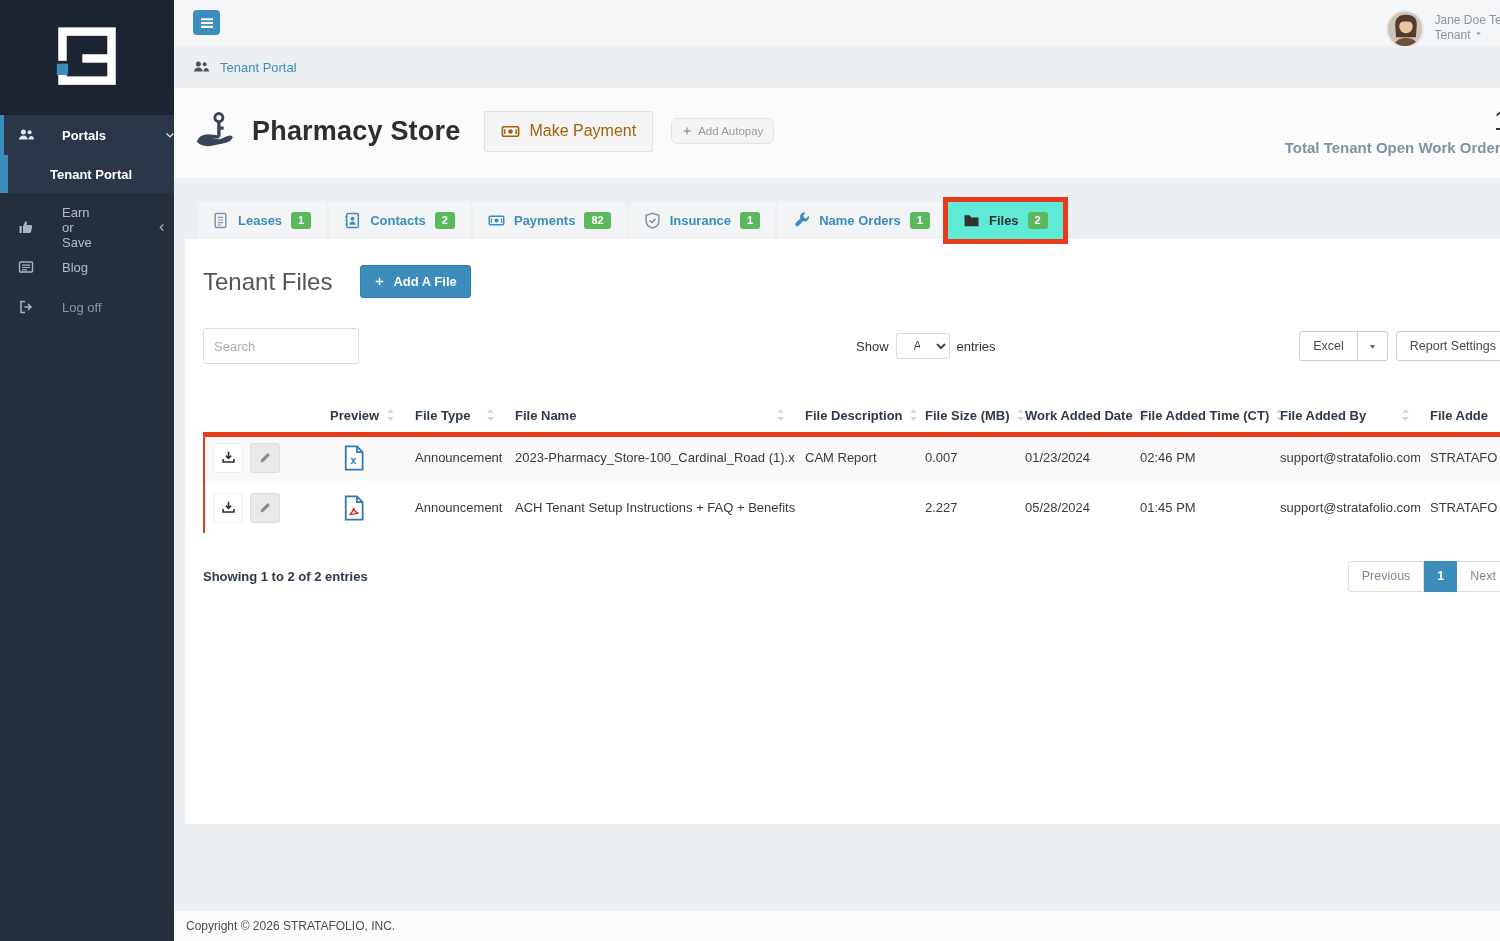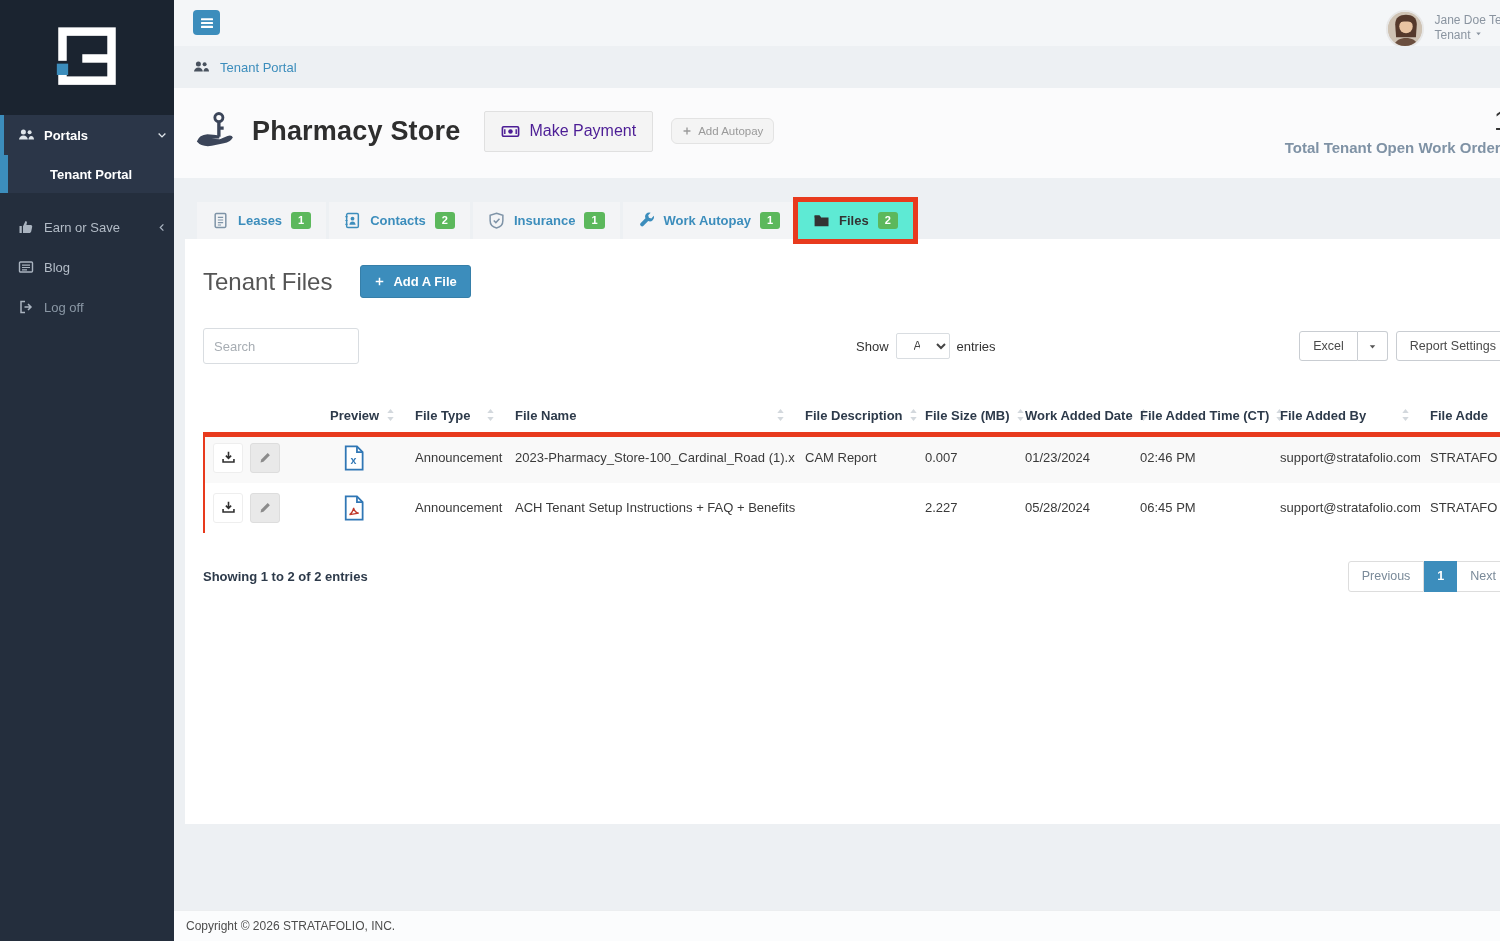--- a/index.html
+++ b/index.html
@@ -11,21 +11,21 @@
   *{box-sizing:border-box;margin:0;padding:0}
   html,body{width:1500px;height:941px;overflow:hidden}
   body{font-family:"Liberation Sans",sans-serif;display:flex;background:#edf0f3;color:var(--txt)}
   svg{display:block}
 
   
   .sidebar{width:174px;min-width:174px;background:var(--sb-bg);display:flex;flex-direction:column;height:941px}
   .logo-area{height:115px;background:var(--sb-logo);display:flex;align-items:center;justify-content:center}
   .nav{padding-top:0}
   .nav-section{background:var(--sb-active);border-left:4px solid var(--accent)}
-  .nav-item{display:flex;align-items:center;gap:10px;height:40px;padding:0 4px 0 18px;
+  .nav-item{display:flex;align-items:center;gap:28px;height:40px;padding:0 4px 0 18px;
             color:#b3bcc7;font-size:13px;cursor:pointer}
   .nav-section .nav-item{color:#fff;font-weight:bold;padding-left:14px}
   .nav-item .grow{flex:1}
   .nav-sub{display:flex;align-items:center;height:38px;padding-left:42px;color:#fff;
            font-weight:bold;font-size:13px;background:var(--sb-active);border-left:4px solid var(--accent);cursor:pointer}
   .nav-item.dim{color:#8a97a5}
   .nav-icon{width:16px;height:16px;color:#aab4c0;flex:0 0 16px}
   .nav-section .nav-icon{color:#dfe5ea}
 
   
@@ -40,21 +40,21 @@
 
   .breadcrumb{height:42px;background:#edf0f3;display:flex;align-items:center;gap:11px;padding-left:19px}
   .breadcrumb .bc-icon{width:16px;height:16px;color:#49525e}
   .breadcrumb a{color:var(--accent);font-size:13px;text-decoration:none;cursor:pointer}
 
   .page-header{background:#fbfbfc;padding:18px 20px 22px 19px;display:flex;align-items:center;justify-content:space-between}
   .ph-left{display:flex;align-items:center}
   .ph-icon{width:46px;height:40px;color:#3b4559;margin-right:13px}
   .ph-title{font-size:27px;font-weight:bold;color:#2e2e2e;letter-spacing:.2px}
   .btn-pay{margin-left:24px;display:flex;align-items:center;gap:9px;background:#f4f4f4;border:1px solid #e0e0e0;
-           color:#4c1d95;font-size:16px;padding:10px 16px;border-radius:2px;cursor:pointer;font-family:inherit}
+           color:#a16207;font-size:16px;padding:10px 16px;border-radius:2px;cursor:pointer;font-family:inherit}
   .btn-autopay{margin-left:18px;display:flex;align-items:center;gap:6px;background:#f4f4f4;border:1px solid #e3e3e3;
            color:#9a9a9a;font-size:11.5px;padding:6px 10px;border-radius:6px;cursor:pointer;font-family:inherit}
   .ph-stat{text-align:right;padding-right:10px}
   .stat-value{font-size:27px;color:#333}
   .stat-label{font-size:15px;font-weight:bold;color:#7f92a5;margin-top:2px}
 
   
   .tabs-strip{background:#edf0f3;padding:24px 0 0 23px;display:flex;align-items:flex-end;gap:3px}
   .tab{display:flex;align-items:center;gap:9px;background:#f3f4f6;padding:10px 15px;font-size:13px;
        color:var(--accent);font-weight:bold;cursor:pointer;white-space:nowrap}
@@ -349,31 +349,38 @@
       <span class="badge">1</span>
     </div>
     <div class="tab">
       <svg class="t-icon" style="color:#3c8dbc">
           <use href="#i-book"></use>
         </svg>
       <span>Contacts</span>
       <span class="badge">2</span>
     </div>
     <div class="tab">
+      <svg class="t-icon" style="color:#3c8dbc">
+          <use href="#i-money"></use>
+        </svg>
+      <span>Payments</span>
+      <span class="badge">82</span>
+    </div>
+    <div class="tab">
       <svg class="t-icon">
           <use href="#i-shield"></use>
         </svg>
       <span>Insurance</span>
       <span class="badge">1</span>
     </div>
     <div class="tab">
       <svg class="t-icon" style="color:#3c8dbc">
           <use href="#i-wrench"></use>
         </svg>
-      <span>Work Autopay</span>
+      <span>Name Orders</span>
       <span class="badge">1</span>
     </div>
     <div class="tab active annotated">
       <svg class="t-icon">
           <use href="#i-folder"></use>
         </svg>
       <span>Files</span>
       <span class="badge">2</span>
     </div>
   </div>
@@ -542,21 +549,21 @@
             <td>
                 <svg class="file-icon">
                   <use href="#i-filepdf"></use>
                 </svg>
               </td>
             <td>Announcement</td>
             <td>ACH Tenant Setup Instructions + FAQ + Benefits (1).pdf</td>
             <td></td>
             <td>2.227</td>
             <td>05/28/2024</td>
-            <td>06:45 PM</td>
+            <td>01:45 PM</td>
             <td>support@stratafolio.com</td>
             <td>STRATAFO</td>
           </tr>
         </tbody>
       </table>
     </div>
 
     <div class="table-foot">
       <span class="showing">Showing 1 to 2 of 2 entries</span>
       <div class="pager">

